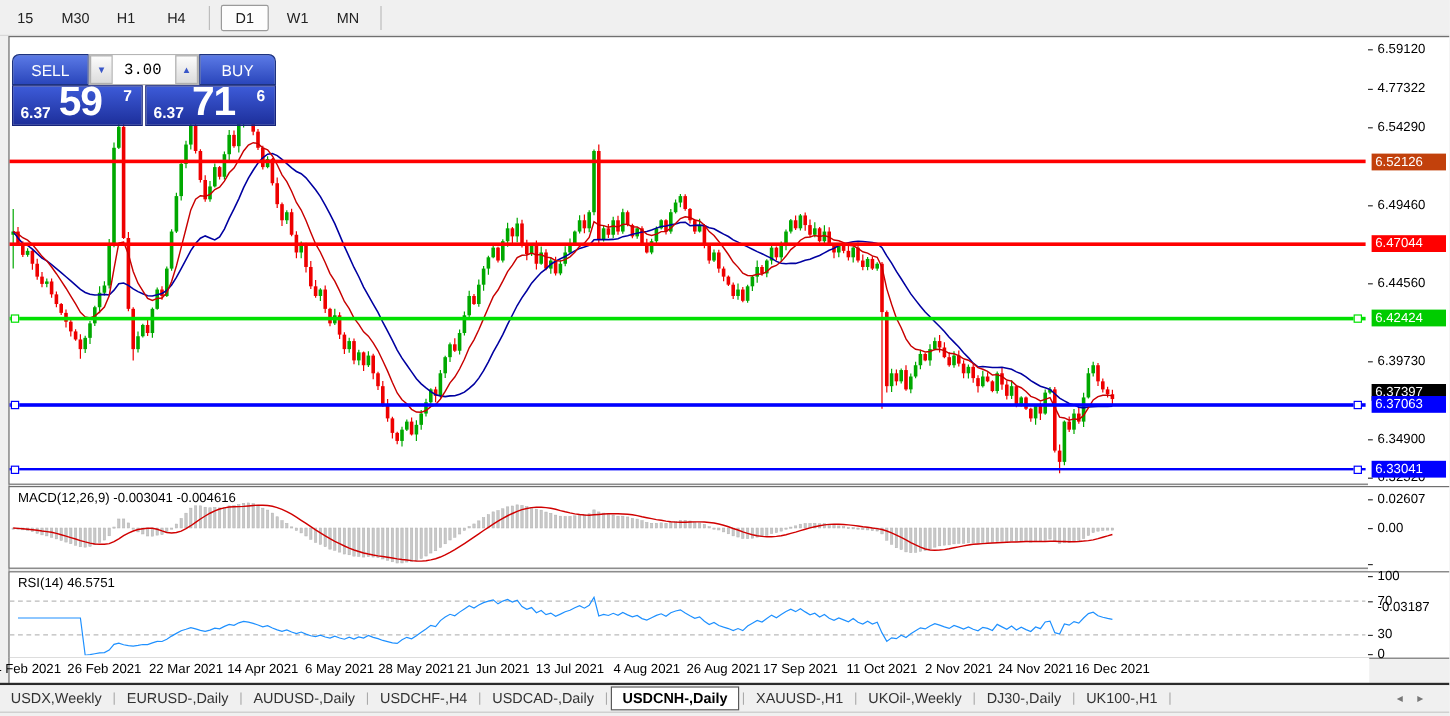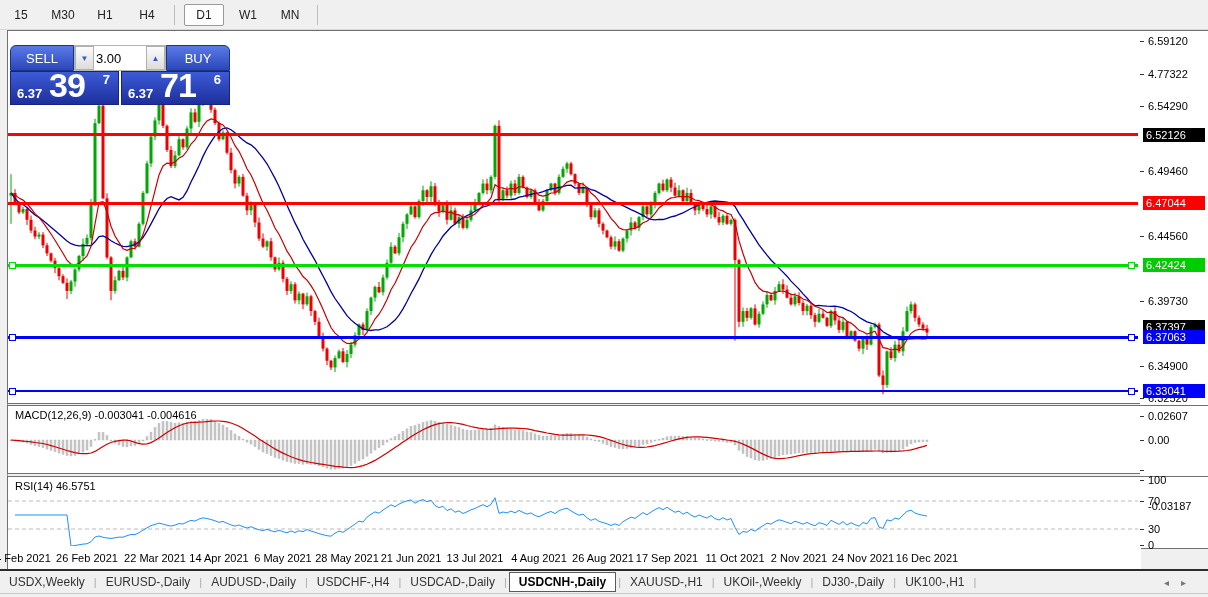--- a/index.html
+++ b/index.html
@@ -31,21 +31,21 @@
   #xaxis{position:absolute;left:7px;top:548px;width:1133px;height:21px;background:#fff;border-left:1px solid #707070;}
   .xlabel{position:absolute;top:4px;transform:translateX(-50%);font-size:11px;color:#000;white-space:nowrap;}
   
   #trade-panel{position:absolute;left:2px;top:14px;width:220px;height:60px;z-index:20;}
   .tp-row1{display:flex;height:26px;}
   .tp-btn{width:62px;color:#fff;font-size:13px;display:flex;align-items:center;justify-content:center;background:linear-gradient(#5b7ae6,#2a46bb);border:1px solid #1d337f;}
   #sell-btn{border-radius:6px 0 0 0;}
   #buy-btn{border-radius:0 6px 0 0;}
   .tp-spin{flex:1;display:flex;background:#e9e9e9;border:1px solid #b5b5b5;}
   .spin-btn{width:17px;display:flex;align-items:center;justify-content:center;color:#3a57c8;font-size:8px;background:linear-gradient(#fcfcfc,#dcdcdc);border:1px solid #b0b0b0;}
-  .tp-spin input{flex:1;width:40px;border:none;outline:none;text-align:left;font-size:13px;padding-right:4px;font-family:Liberation Sans, sans-serif;}
+  .tp-spin input{flex:1;width:40px;border:none;outline:none;text-align:center;font-size:13px;padding-right:4px;font-family:Liberation Mono, monospace;}
   .tp-row2{display:flex;height:34px;margin-top:0;}
   .quote-box{width:108px;background:linear-gradient(#3d5bd8,#1d2f9b);color:#fff;position:relative;border:1px solid #16247a;}
   .quote-box.left{margin-right:2px;}
   .q-small{position:absolute;left:6px;bottom:3px;font-size:13px;font-weight:bold;}
   .q-big{position:absolute;left:38px;top:-6px;font-size:34px;font-weight:bold;letter-spacing:-1px;}
   .q-sup{position:absolute;right:8px;top:0;font-size:13px;font-weight:bold;}
   
   #tab-top-line{position:absolute;left:0;top:569px;width:1208px;height:2px;background:#2b2b2b;}
   #tabbar{position:absolute;left:0;top:571px;width:1208px;height:22px;background:#f0f0f0;display:flex;align-items:center;border-bottom:1px solid #c9c9c9;}
   .tab{padding:2px 9px;color:#333;font-size:12px;white-space:nowrap;}
@@ -560,21 +560,21 @@
         <div class="tp-spin">
           <div class="spin-btn">▼</div>
           <input value="3.00" style="">
           <div class="spin-btn">▲</div>
         </div>
         <div class="tp-btn" id="buy-btn">BUY</div>
       </div>
       <div class="tp-row2">
         <div class="quote-box left">
           <span class="q-small">6.37</span>
-          <span class="q-big">39</span>
+          <span class="q-big">59</span>
           <span class="q-sup">7</span>
         </div>
         <div class="quote-box">
           <span class="q-small">6.37</span>
           <span class="q-big">71</span>
           <span class="q-sup">6</span>
         </div>
       </div>
     </div>
   </div>
@@ -838,21 +838,21 @@
       <div class="tick-label" style="top: 140px;">6.49460</div>
       <div class="tick-mark" style="top: 205px;"></div>
       <div class="tick-label" style="top: 205px;">6.44560</div>
       <div class="tick-mark" style="top: 270px;"></div>
       <div class="tick-label" style="top: 270px;">6.39730</div>
       <div class="tick-mark" style="top: 335px;"></div>
       <div class="tick-label" style="top: 335px;">6.34900</div>
       <div class="tick-mark" style="top: 367px;"></div>
       <div class="tick-label" style="top: 367px;">6.32520</div>
       <div class="price-tag" style="top: 296px; background: rgb(0, 0, 0);">6.37397</div>
-      <div class="price-tag" style="top: 104px; background: #000000;">6.52126</div>
+      <div class="price-tag" style="top: 104px; background: #c2410c;">6.52126</div>
       <div class="price-tag" style="top: 172px; background: rgb(255, 0, 0);">6.47044</div>
       <div class="price-tag" style="top: 234px; background: rgb(0, 204, 0);">6.42424</div>
       <div class="price-tag" style="top: 306px; background: rgb(0, 0, 255);">6.37063</div>
       <div class="price-tag" style="top: 360px; background: rgb(0, 0, 255);">6.33041</div>
       <div class="tick-mark" style="top: 385px;"></div>
       <div class="tick-label" style="top: 385px;">0.02607</div>
       <div class="tick-mark" style="top: 409px;"></div>
       <div class="tick-label" style="top: 409px;">0.00</div>
       <div class="tick-mark" style="top: 439px;"></div>
       <div class="tick-label" style="top: 439px; margin-top: 36px;">-0.03187</div>

